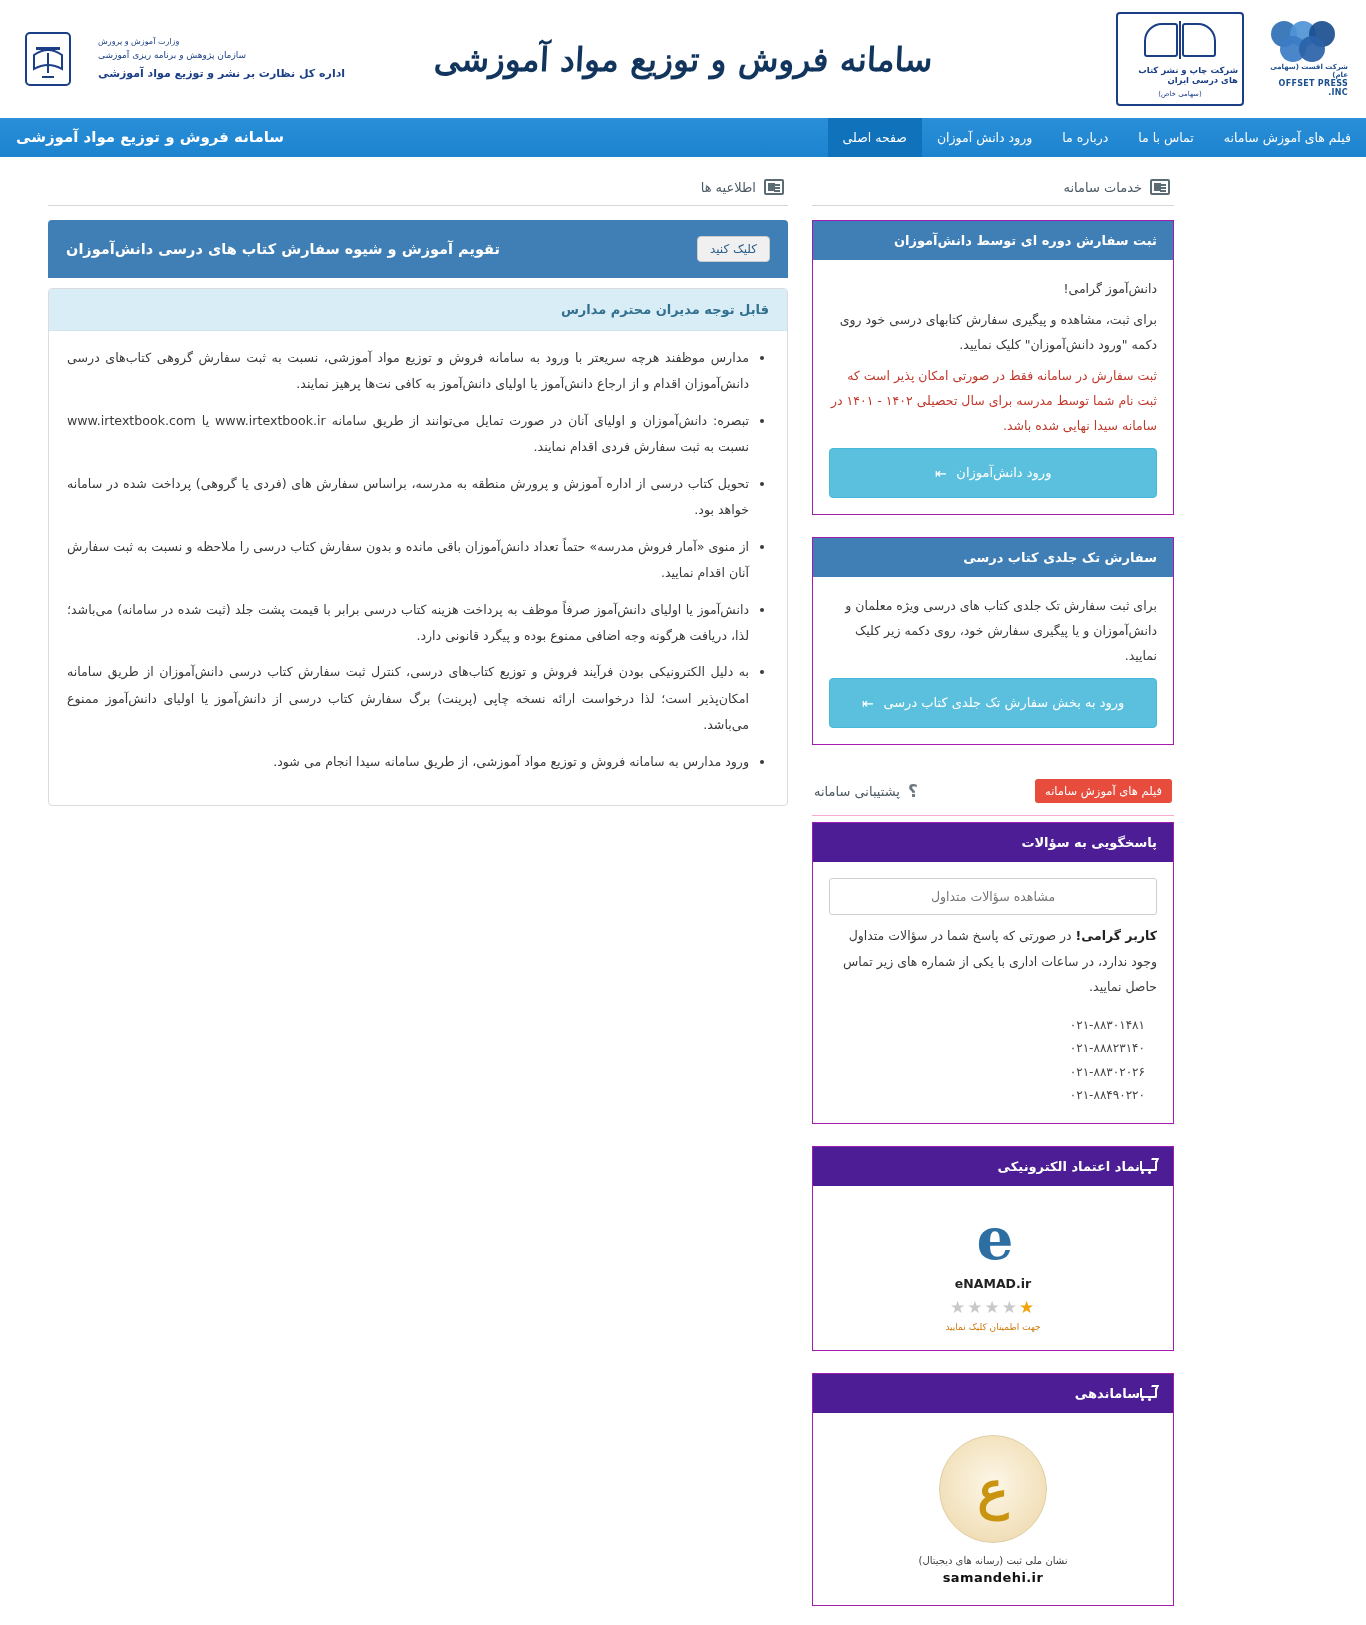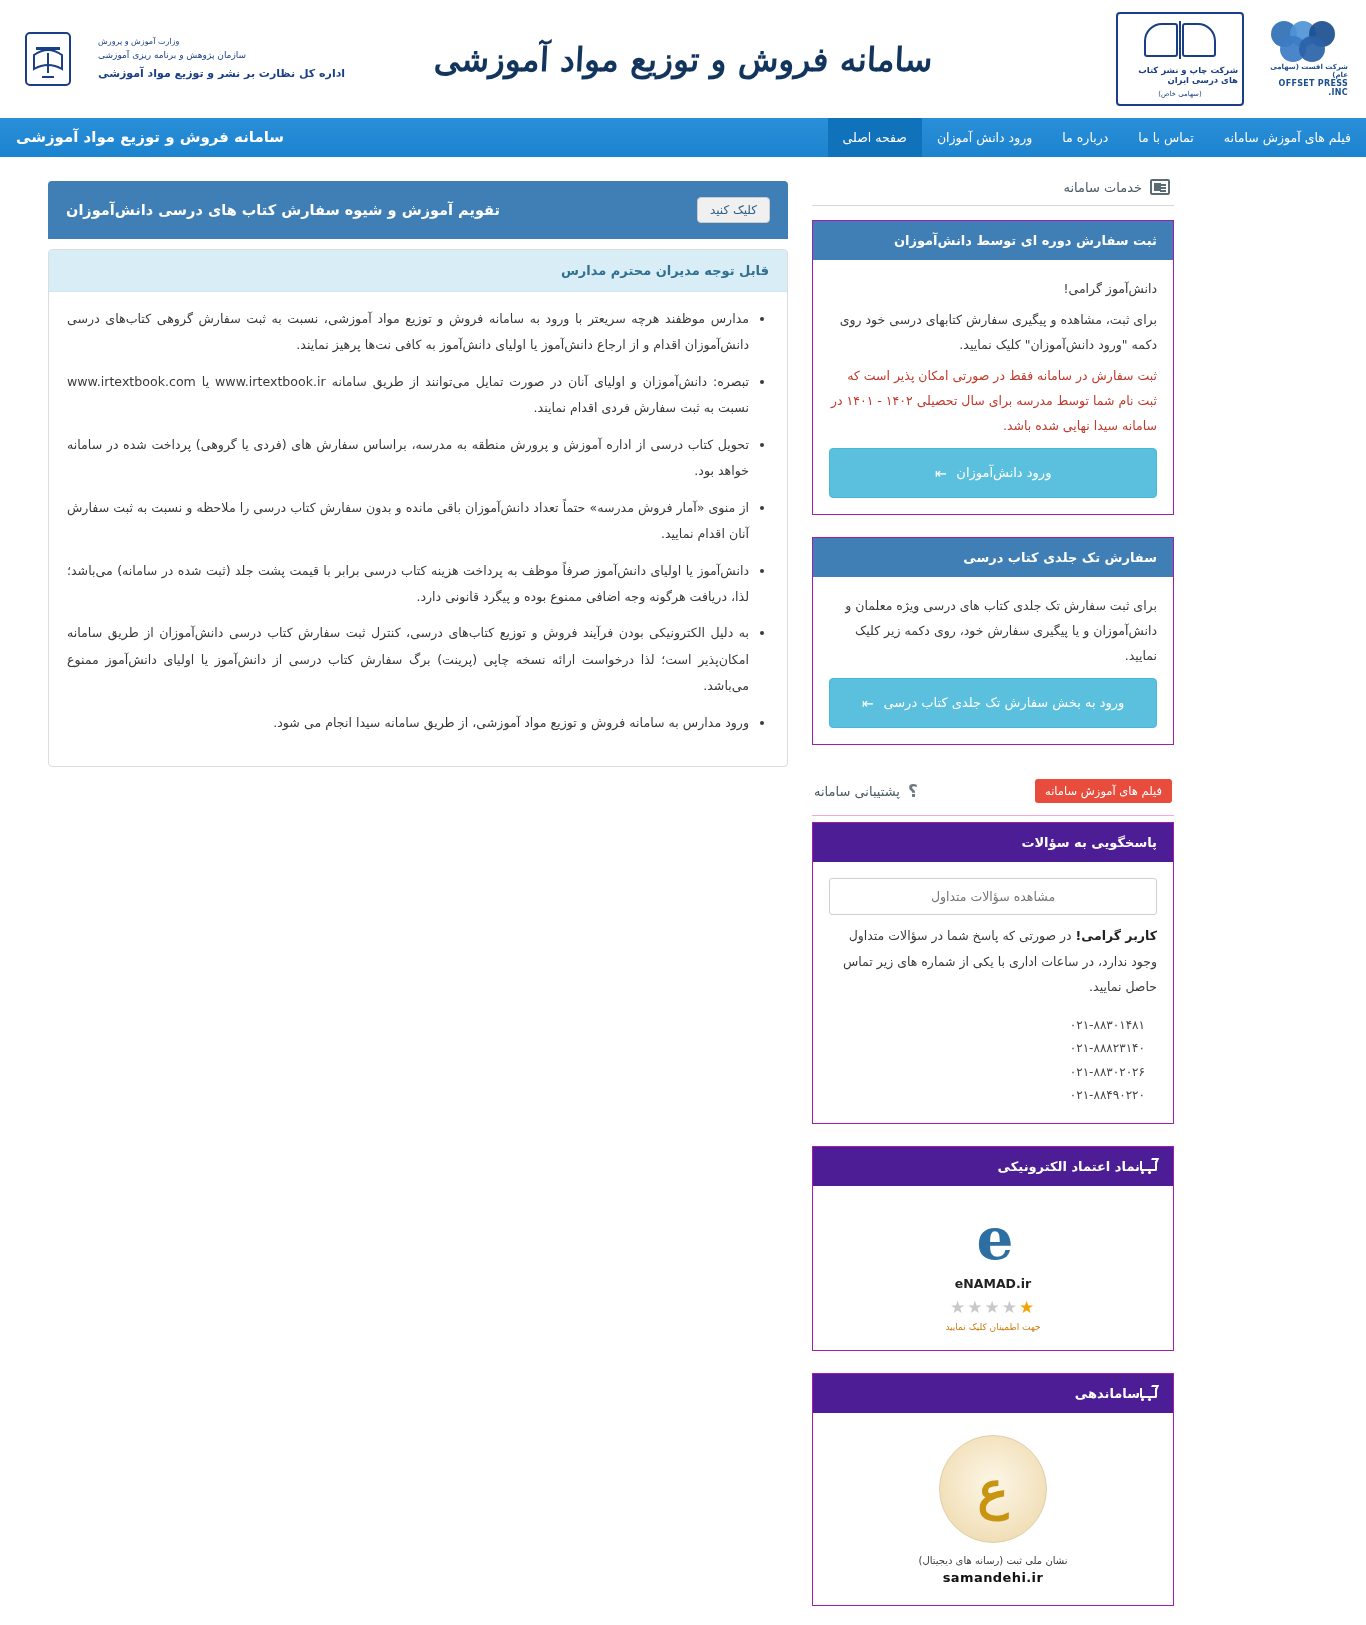--- a/index.html
+++ b/index.html
@@ -303,20 +303,24 @@
     <div class="nav-item">ورود دانش آموزان</div>
     <div class="nav-item active">صفحه اصلی</div>
   </div>
   <div class="nav-brand">سامانه فروش و توزیع مواد آموزشی</div>
 </div>
 
 <div class="page">
   <div class="columns">
 
     <div class="col-main">
+      <div class="sec-head">
+        <span class="ico"></span>
+        <span>اطلاعیه ها</span>
+      </div>
 
       <div style="height:14px"></div>
 
       <div class="notice-head">
         <div class="ttl">تقویم آموزش و شیوه سفارش کتاب های درسی دانش‌آموزان</div>
         <div class="pill">
           <span>کلیک کنید</span>
         </div>
       </div>
       <div style="height:0"></div>

